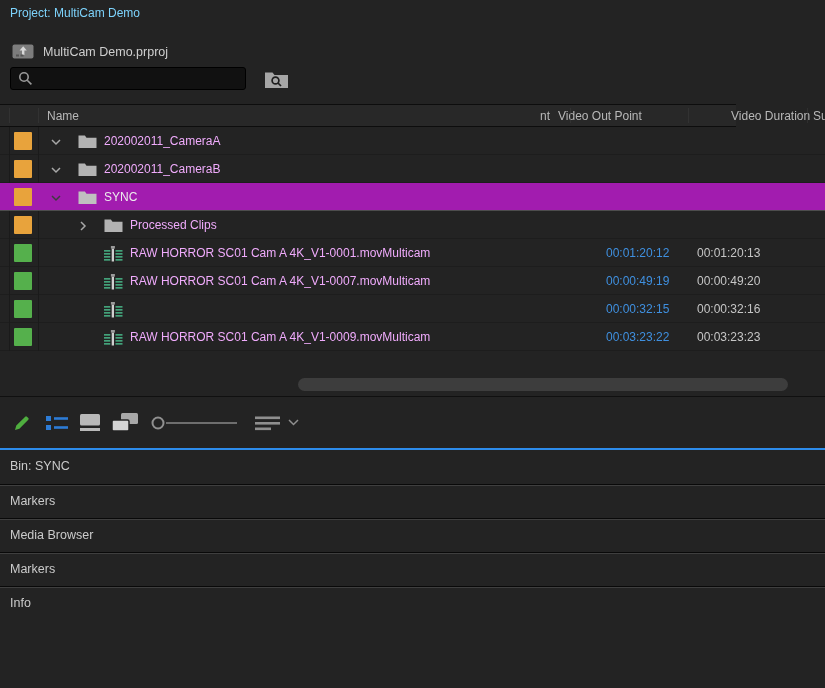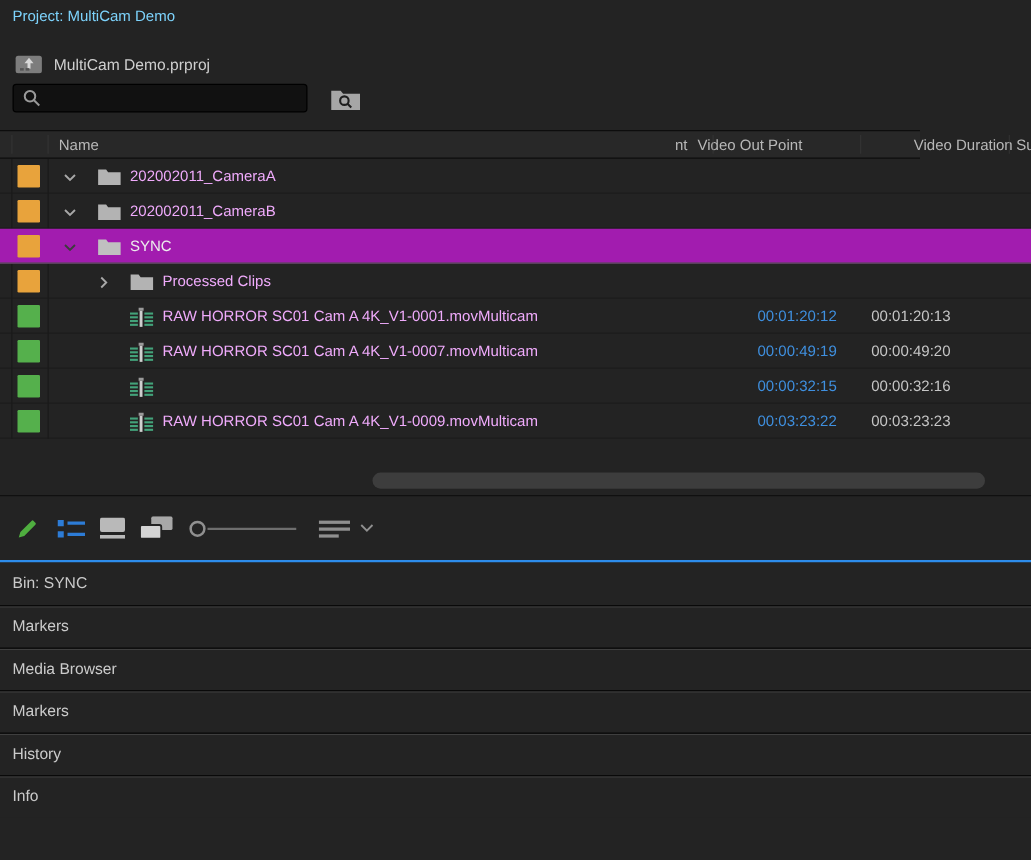--- a/index.html
+++ b/index.html
@@ -312,17 +312,16 @@
     </button>
   </div>
 
   <div class="accent-line" style="background: rgb(45, 140, 235);"></div>
 
   <div class="bpanels">
     <div class="bpanel">Bin: SYNC</div>
     <div class="bpanel">Markers</div>
     <div class="bpanel">Media Browser</div>
     <div class="bpanel">Markers</div>
-    <div class="bpanel">History</div>
     <div class="bpanel">Info</div>
   </div>
 
 </div>
 
 </body></html>

